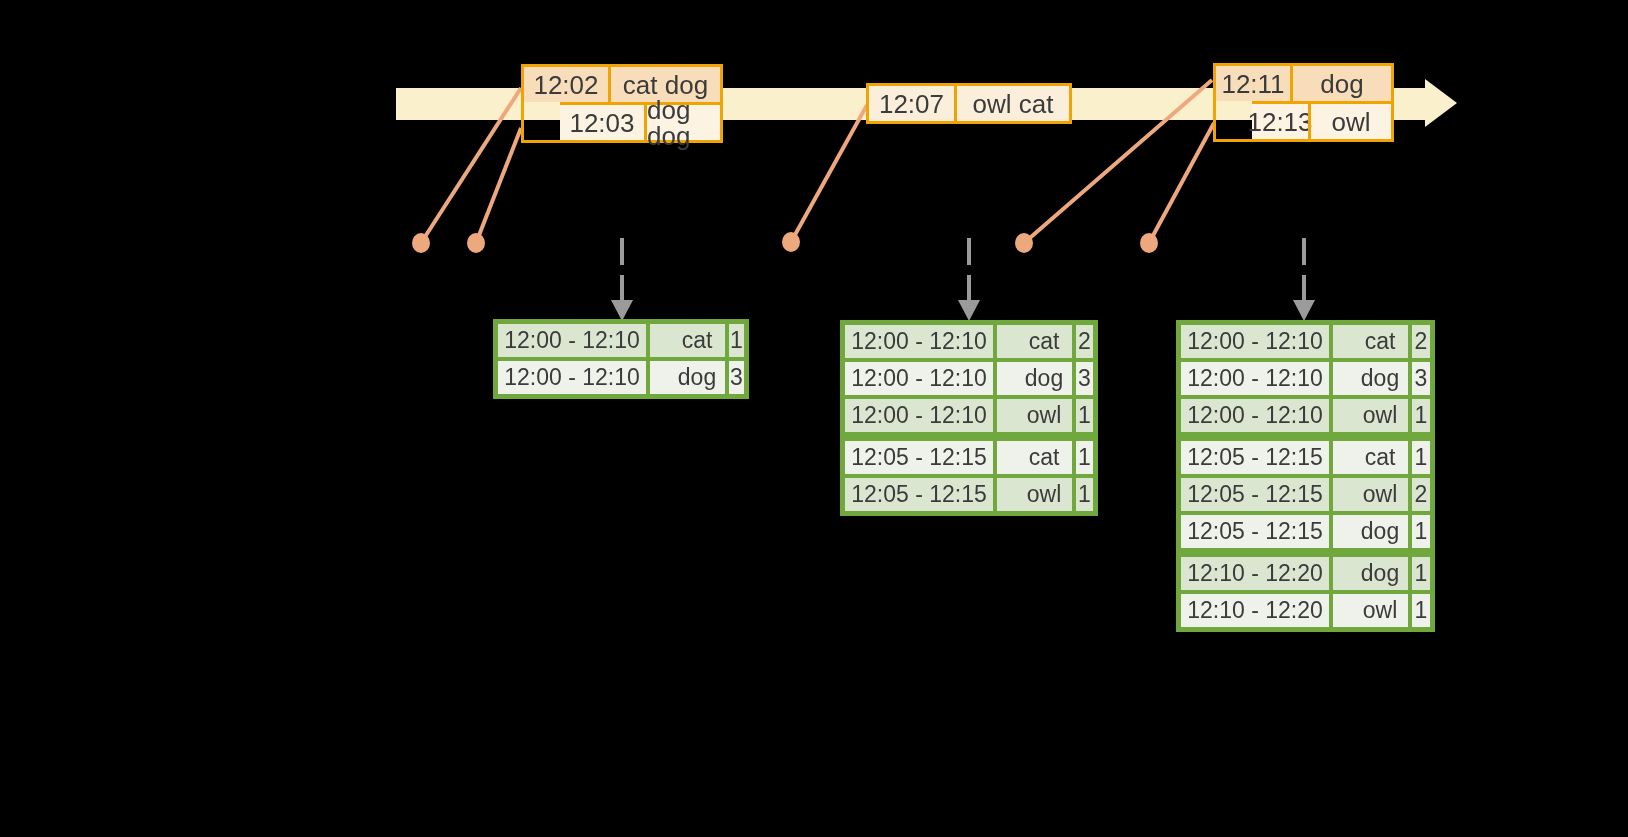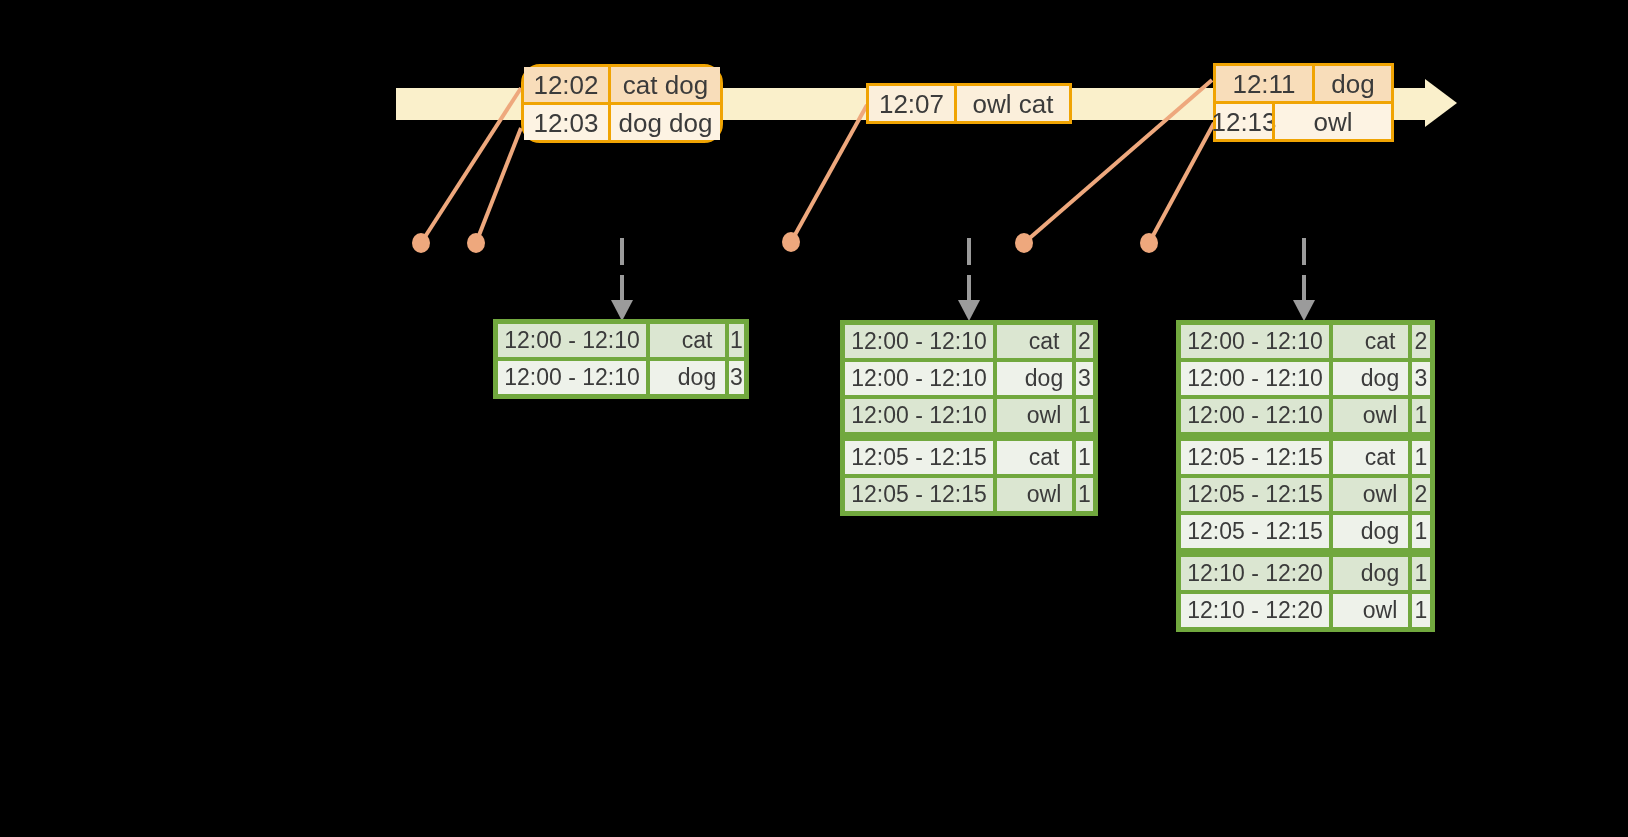--- a/index.html
+++ b/index.html
@@ -27,21 +27,21 @@
   .cdot  { fill: var(--connector, #eea87d); }
   .dline { stroke: var(--arrow-gray, #9b9b9b); stroke-width: 4; }
   .dhead { fill: var(--arrow-gray, #9b9b9b); }
   
   .event-table {
     position: absolute; z-index: 3;
     border: 3px solid var(--event-border, #f0a403);
     box-sizing: border-box;
   }
   .e-row { display: flex; height: 35px; }
-  .e-row + .e-row { border-top: 3px solid var(--event-border, #f0a403); }
+  .e-row + .e-row { border-top: 3px solid var(--event-border, #f0a403); margin-left: 36px; }
   .e-cell { display: flex; align-items: center; justify-content: center;
             font-size: 26px; line-height: 1; }
   .e-time  { box-sizing: border-box; }
   .e-words { flex: 1; border-left: 3px solid var(--event-border, #f0a403); }
   .r-tan    { background: var(--event-row-tan, #f8ddba); }
   .r-cream  { background: var(--event-row-cream, #fdf3e3); }
   .r-single { background: var(--event-row-single, #fbefdb); }
   
   .result-table {
     position: absolute; z-index: 3;
@@ -82,41 +82,41 @@
     <ellipse class="cdot" cx="1149" cy="243" rx="9" ry="10"></ellipse>
 
     <line class="dline" x1="622" y1="238" x2="622" y2="302" stroke-dasharray="27 10"></line>
     <path class="dhead" d="M611 300 L633 300 L622 321 Z"></path>
     <line class="dline" x1="969" y1="238" x2="969" y2="302" stroke-dasharray="27 10"></line>
     <path class="dhead" d="M958 300 L980 300 L969 321 Z"></path>
     <line class="dline" x1="1304" y1="238" x2="1304" y2="302" stroke-dasharray="27 10"></line>
     <path class="dhead" d="M1293 300 L1315 300 L1304 321 Z"></path>
   </svg>
 
-  <div class="event-table" style="left:521px; top:64px; width:202px;border-radius:19px;">
+  <div class="event-table" style="left:521px; top:64px; width:202px;">
     <div class="e-row r-tan">
       <div class="e-cell e-time" style="width:84px;">12:02</div>
       <div class="e-cell e-words">cat dog</div>
     </div>
     <div class="e-row r-cream">
       <div class="e-cell e-time" style="width:84px;">12:03</div>
       <div class="e-cell e-words">dog dog</div>
     </div>
   </div>
 
   <div class="event-table" style="left:866px; top:83px; width:206px;">
     <div class="e-row r-single">
       <div class="e-cell e-time" style="width:85px;">12:07</div>
       <div class="e-cell e-words">owl cat</div>
     </div>
   </div>
 
   <div class="event-table" style="left:1213px; top:63px; width:181px;">
     <div class="e-row r-tan">
-      <div class="e-cell e-time" style="width:96px;border-radius:13px;">12:11</div>
+      <div class="e-cell e-time" style="width:74px;border-radius:13px;">12:11</div>
       <div class="e-cell e-words">dog</div>
     </div>
     <div class="e-row r-cream">
       <div class="e-cell e-time" style="width:56px;">12:13</div>
       <div class="e-cell e-words">owl</div>
     </div>
   </div>
 
   <div class="result-table" style="left:493px; top:319px; width:256px;">
     <div class="g-row g-a">

